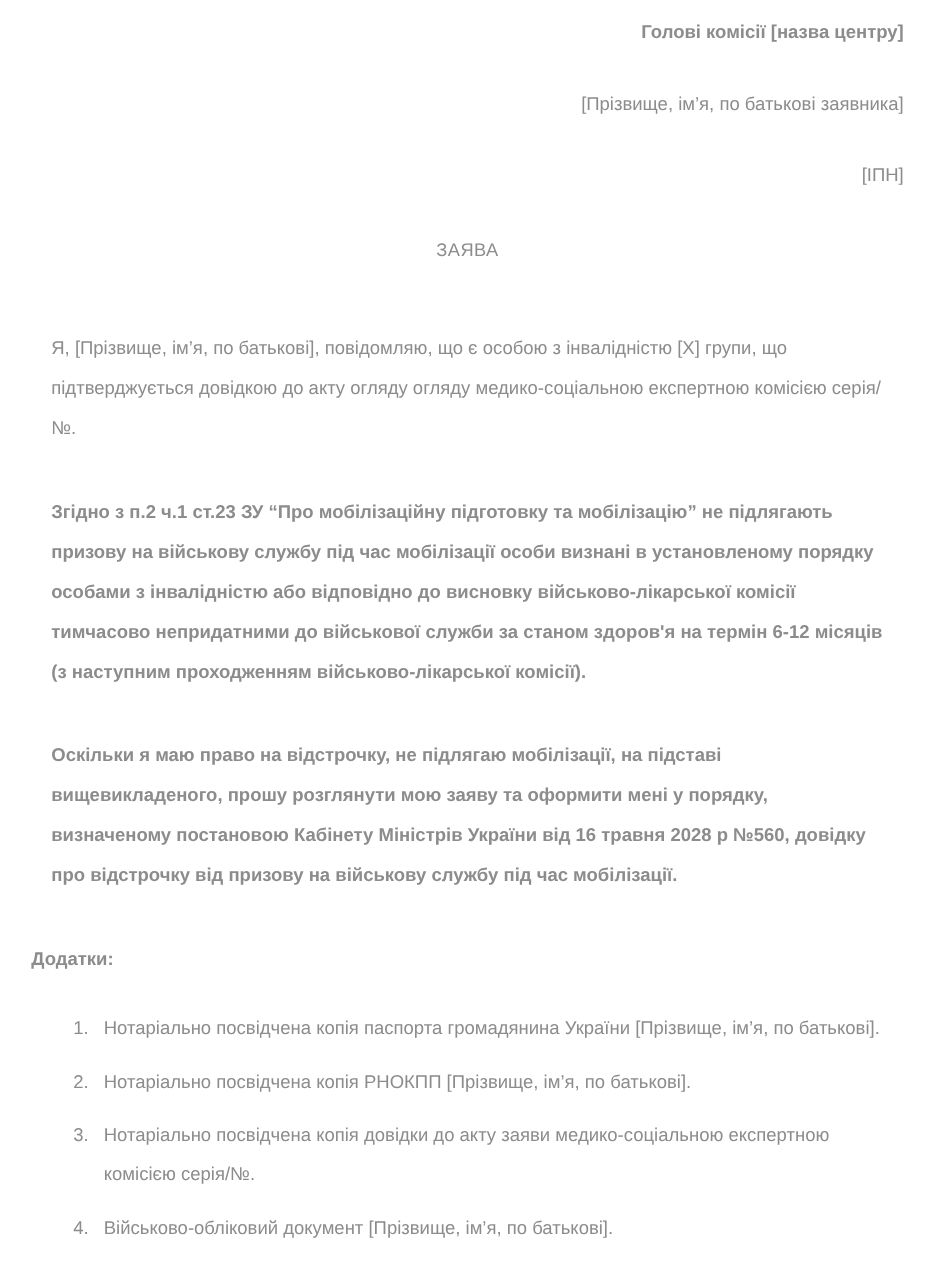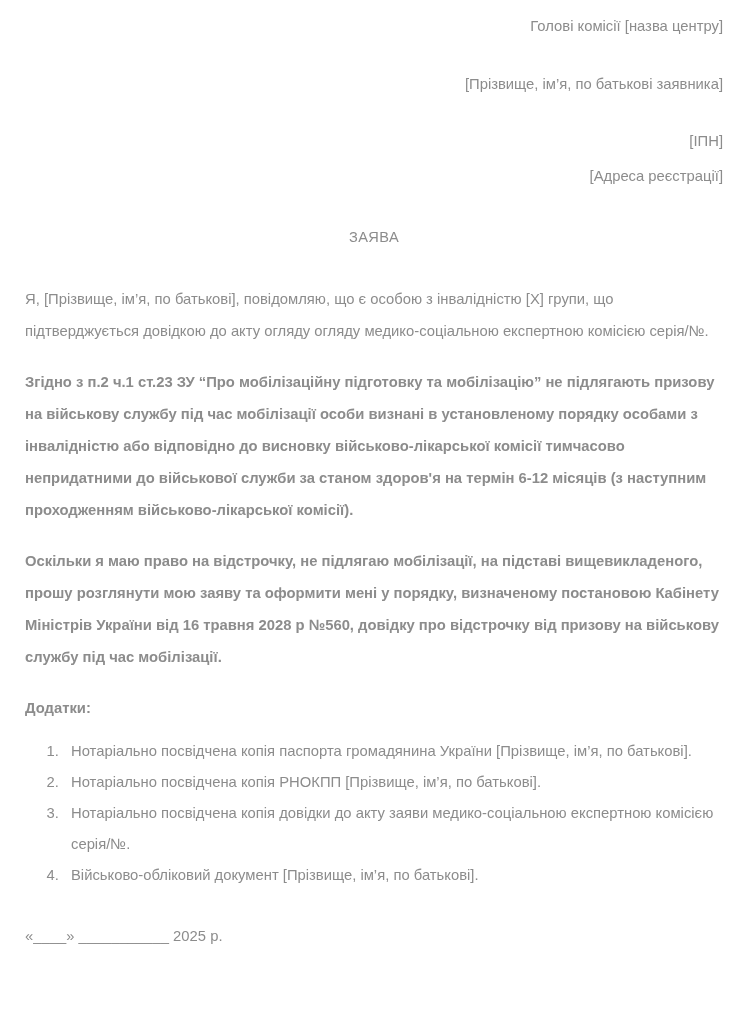--- a/index.html
+++ b/index.html
@@ -23,41 +23,41 @@
 
   
   .addressee-block {
     text-align: right;
     font-size: 14.8px;
     line-height: 1;
   }
   .addressee-line {
     display: block;
   }
-  .addr-1 { padding-top: 19px; }
+  .addr-1 { padding-top: 19px; font-weight: bold; }
   .addr-2 { padding-top: 43px; text-align: right; }
   .addr-3 { padding-top: 42px; }
   .addr-4 { padding-top: 21px; }
   .addr-5 { padding-top: 21px; }
 
   
   .doc-title {
     text-align: center;
     font-size: 14.6px;
     font-weight: normal;
     letter-spacing: 0.4px;
     margin: 0;
     padding-top: 45px;
   }
 
   
   .body-par {
     font-size: 14.8px;
     line-height: 32px;
-    margin: 0;
+    margin: 16px;
     text-align: left;
   }
   .par-gap-1 { padding-top: 38px; }
   .par-gap   { padding-top: 19px; font-weight: bold; }
 
   
   .attach-heading {
     font-size: 14.8px;
     font-weight: bold;
     line-height: 32px;
@@ -67,42 +67,41 @@
 
   
   ol.attach-list {
     margin: 0;
     padding: 12px 0 0 38px;
     font-size: 14.8px;
     line-height: 31px;
   }
   ol.attach-list li {
     padding-left: 8px;
-    margin: 0;
+    margin: 12px;
   }
 
   
   .date-line {
     font-size: 14.8px;
     line-height: 32px;
     margin: 0;
     padding-top: 29px;
     white-space: pre;
   }
 </style>
 </head>
 <body>
 
 <div id="doc">
 
   <div class="addressee-block">
     <span class="addressee-line addr-1">Головi комісії [назва центру]</span>
     <span class="addressee-line addr-2">[Прізвище, ім’я, по батькові заявника]</span>
     <span class="addressee-line addr-3">[ІПН]</span>
-    <span class="addressee-line addr-4">[Адреса реєстрації]</span>
   </div>
 
   <h1 class="doc-title">ЗАЯВА</h1>
 
   <p class="body-par par-gap-1">Я, [Прізвище, ім’я, по батькові], повідомляю, що є особою з інвалідністю [Х] групи, що підтверджується довідкою до акту огляду огляду медико-соціальною експертною комісією серія/№.</p>
   <p class="body-par par-gap">Згідно з п.2 ч.1 ст.23 ЗУ “Про мобілізаційну підготовку та мобілізацію” не підлягають призову на військову службу під час мобілізації особи визнані в установленому порядку особами з інвалідністю або відповідно до висновку військово-лікарської комісії тимчасово непридатними до військової служби за станом здоров'я на термін 6-12 місяців (з наступним проходженням військово-лікарської комісії).</p>
   <p class="body-par par-gap">Оскільки я маю право на відстрочку, не підлягаю мобілізації, на підставі вищевикладеного, прошу розглянути мою заяву та оформити мені у порядку, визначеному постановою Кабінету Міністрів України від 16 травня 2028 р №560, довідку про відстрочку від призову на військову службу під час мобілізації.</p>
 
   <p class="attach-heading">Додатки:</p>
 

